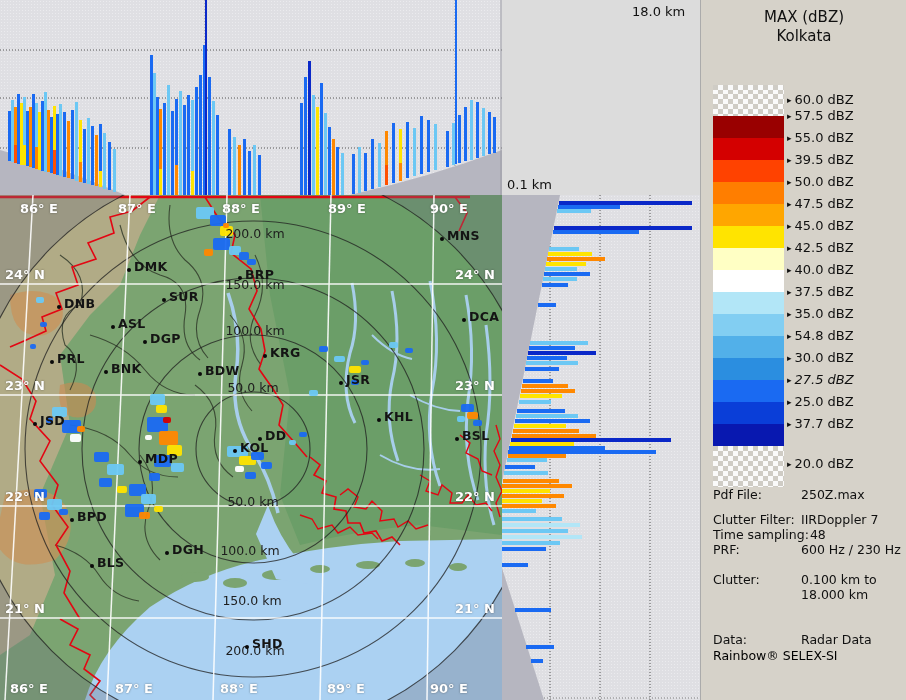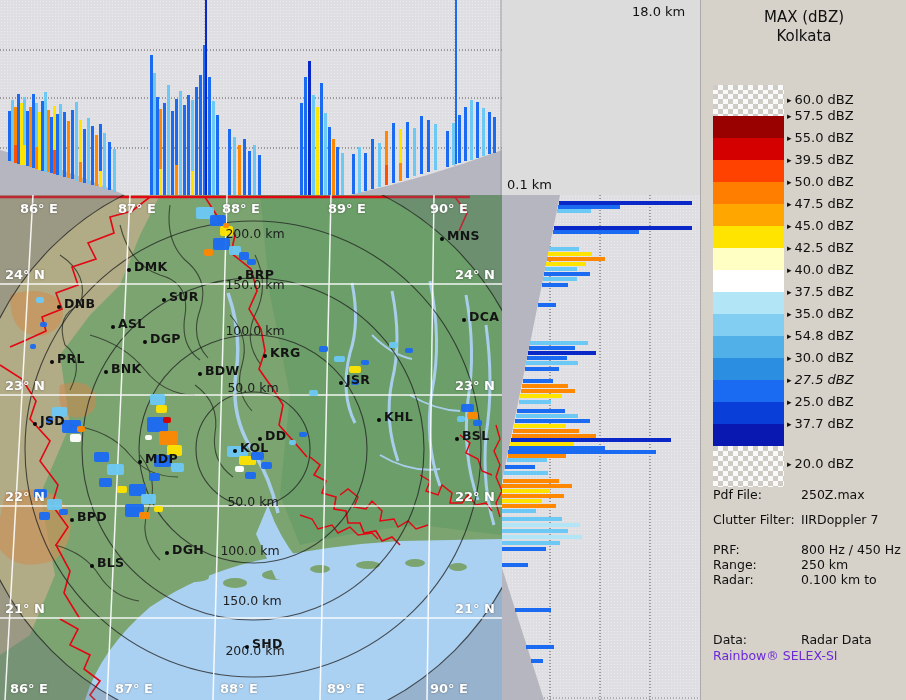--- a/index.html
+++ b/index.html
@@ -19,21 +19,21 @@
   #title-block{left:0;top:8px;width:206px;text-align:center;color:#101010;font-size:15px;line-height:19px;}
   .checker{background-image:conic-gradient(#fafafa 25%,#cfccc5 0 50%,#fafafa 0 75%,#cfccc5 0);
            background-size:10px 10px;}
   #legend-bar{left:12px;top:85px;width:71px;height:402px;}
   .band{position:absolute;left:0;width:71px;}
   .tick{position:absolute;left:86px;width:116px;height:16px;color:#101010;font-size:13px;white-space:nowrap;}
   .tick .arr{font-size:9px;vertical-align:1px;margin-right:3px;color:#101010;}
   .mrow{position:absolute;left:12px;width:192px;height:15px;color:#101010;font-size:12.5px;white-space:nowrap;}
   .mrow .val{position:absolute;left:88px;}
   .mrow .val.inline{position:static;margin-left:1px;}
-  #brand-footer{left:12px;top:648px;color:#6d28d9;font-size:12.5px;}
+  #brand-footer{left:12px;top:648px;color:#000000;font-size:12.5px;}
   
   .city{position:absolute;}
   .city .dot{position:absolute;left:0;top:0;width:4px;height:4px;background:#0a0a0a;border-radius:50%;}
   .city .lbl{position:absolute;left:7px;top:-9px;color:#141414;font-size:12.5px;font-weight:600;letter-spacing:.3px;}
   .ringlbl{position:absolute;color:#1d1d1d;font-size:12.5px;font-weight:500;white-space:nowrap;transform:translateX(-50%);}
   .gratlbl{position:absolute;color:#fff;font-size:13px;font-weight:600;white-space:nowrap;
            text-shadow:0 0 2px rgba(40,40,40,.55);}
   .blob{position:absolute;border-radius:2px;opacity:.95;}
   .bar{position:absolute;}
   .sbar{position:absolute;}
@@ -534,19 +534,20 @@
       <div class="tick" style="top: 284px;"><span class="arr">▸</span><span>37.5 dBZ</span></div>
       <div class="tick" style="top: 306px;"><span class="arr">▸</span><span>35.0 dBZ</span></div>
       <div class="tick" style="top: 328px;"><span class="arr">▸</span><span>54.8 dBZ</span></div>
       <div class="tick" style="top: 350px;"><span class="arr">▸</span><span>30.0 dBZ</span></div>
       <div class="tick" style="top: 372px; font-style: italic;"><span class="arr">▸</span><span>27.5 dBZ</span></div>
       <div class="tick" style="top: 394px;"><span class="arr">▸</span><span>25.0 dBZ</span></div>
       <div class="tick" style="top: 416px;"><span class="arr">▸</span><span>37.7 dBZ</span></div>
       <div class="tick" style="top: 456px;"><span class="arr">▸</span><span>20.0 dBZ</span></div>
       <div class="mrow" style="top: 487px;"><span>Pdf File:</span><span class="val">250Z.max</span></div>
       <div class="mrow" style="top: 512px;"><span>Clutter Filter:</span><span class="val">IIRDoppler 7</span></div>
-      <div class="mrow" style="top: 542px;"><span>PRF:</span><span class="val">800 Hz / 450 Hz</span></div>
-      <div class="mrow" style="top: 557px;"><span>Range:</span><span class="val">250 km</span></div>
-      <div class="mrow" style="top: 572px;"><span>Radar:</span><span class="val">0.100 km to</span></div>
+      <div class="mrow" style="top: 527px;"><span>Time sampling:</span><span class="val inline">48</span></div>
+      <div class="mrow" style="top: 542px;"><span>PRF:</span><span class="val">600 Hz / 230 Hz</span></div>
+      <div class="mrow" style="top: 572px;"><span>Clutter:</span><span class="val">0.100 km to</span></div>
+      <div class="mrow" style="top: 587px;"><span></span><span class="val">18.000 km</span></div>
       <div class="mrow" style="top: 632px;"><span>Data:</span><span class="val">Radar Data</span></div>
     </div>
 
 </div>
 
 </body></html>

